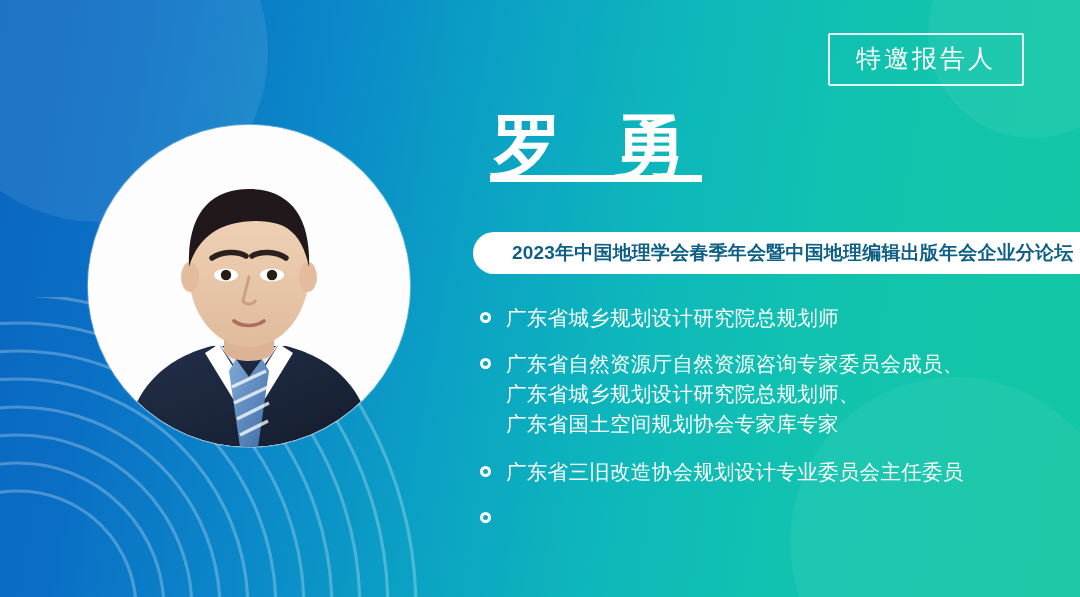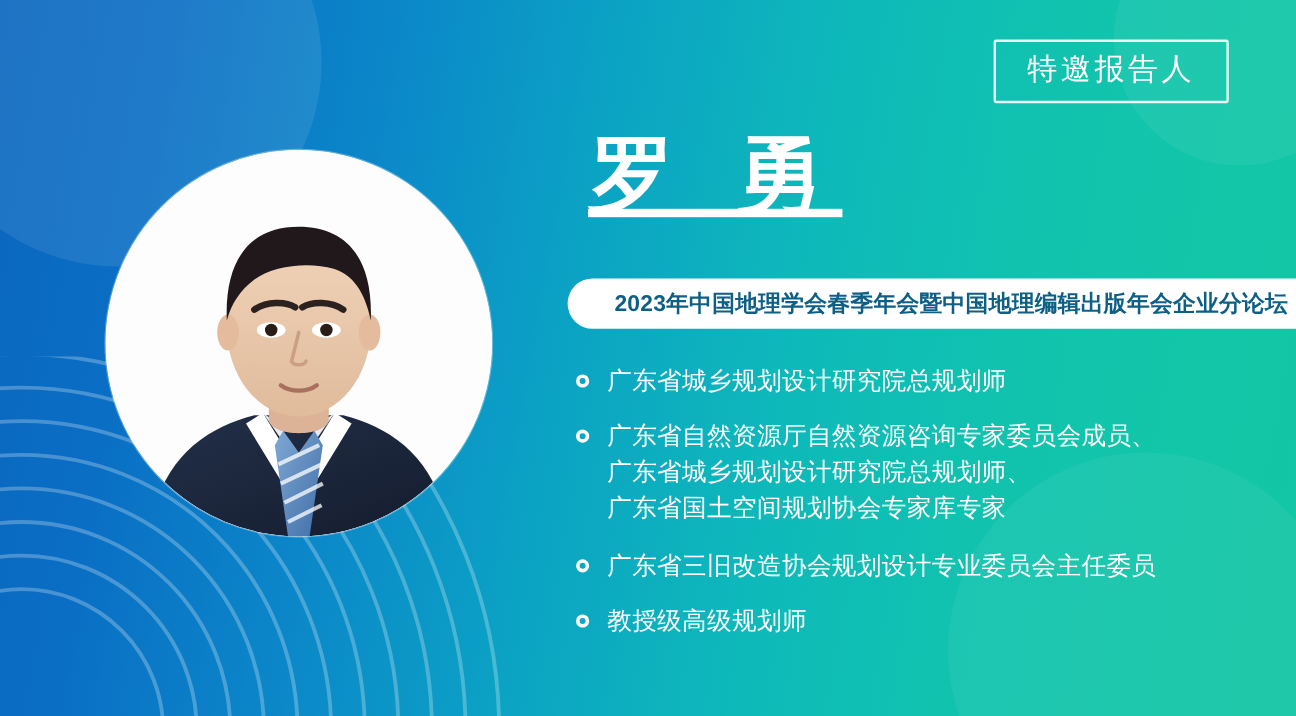--- a/index.html
+++ b/index.html
@@ -291,19 +291,16 @@
 
     <div class="cred-item">
       <span class="bullet-ring"></span>
       <span class="cred-lines">
         <span class="cred-line">广东省三旧改造协会规划设计专业委员会主任委员</span>
       </span>
     </div>
 
     <div class="cred-item">
       <span class="bullet-ring"></span>
-      <span class="cred-lines">
-        <span class="cred-line">教授级高级规划师</span>
-      </span>
     </div>
 
   </div>
 </div>
 
 </body></html>

